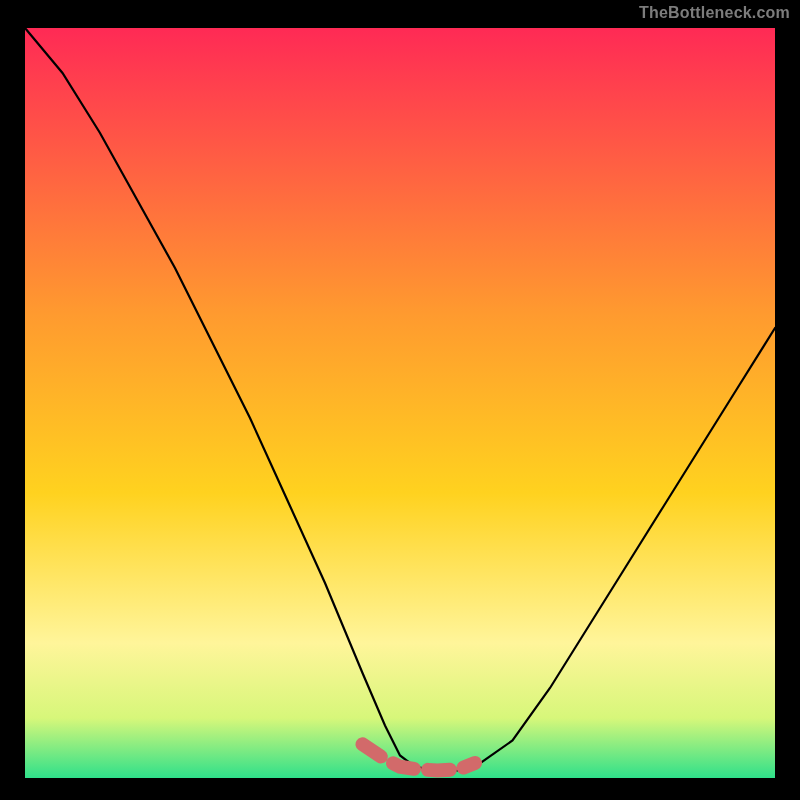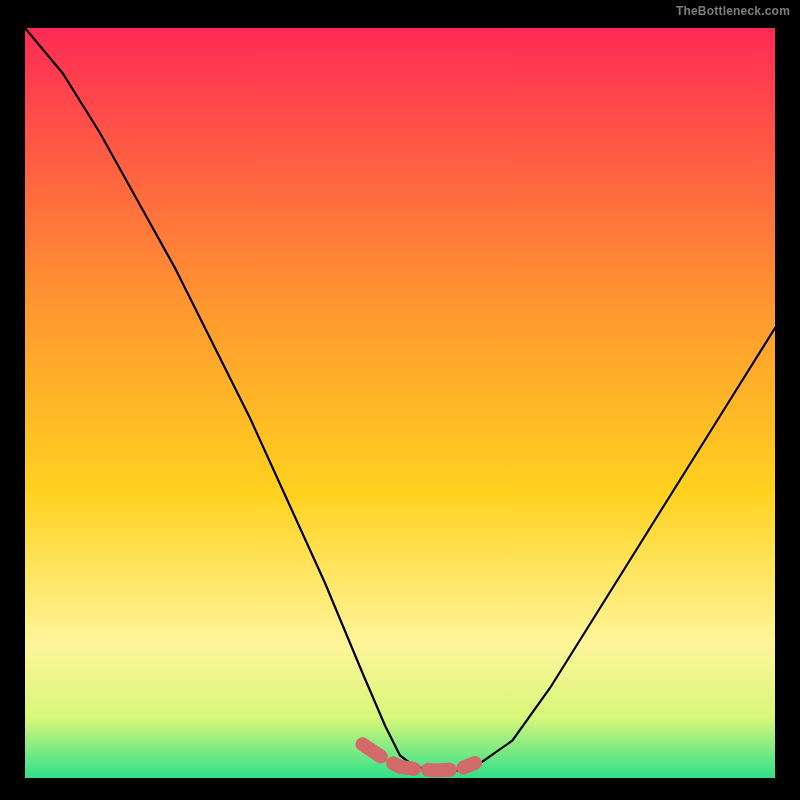--- a/index.html
+++ b/index.html
@@ -16,21 +16,21 @@
     top: 0;
     width: 800px;
     height: 800px;
     background: #000;
   }
   .attribution {
     position: absolute;
     top: 4px;
     right: 10px;
     font-family: Arial, Helvetica, sans-serif;
-    font-size: 12px;
+    font-size: 16px;
     font-weight: 600;
     color: #7c7c7c;
     letter-spacing: 0.2px;
   }
   svg {
     position: absolute;
     left: 0;
     top: 0;
   }
 </style>

